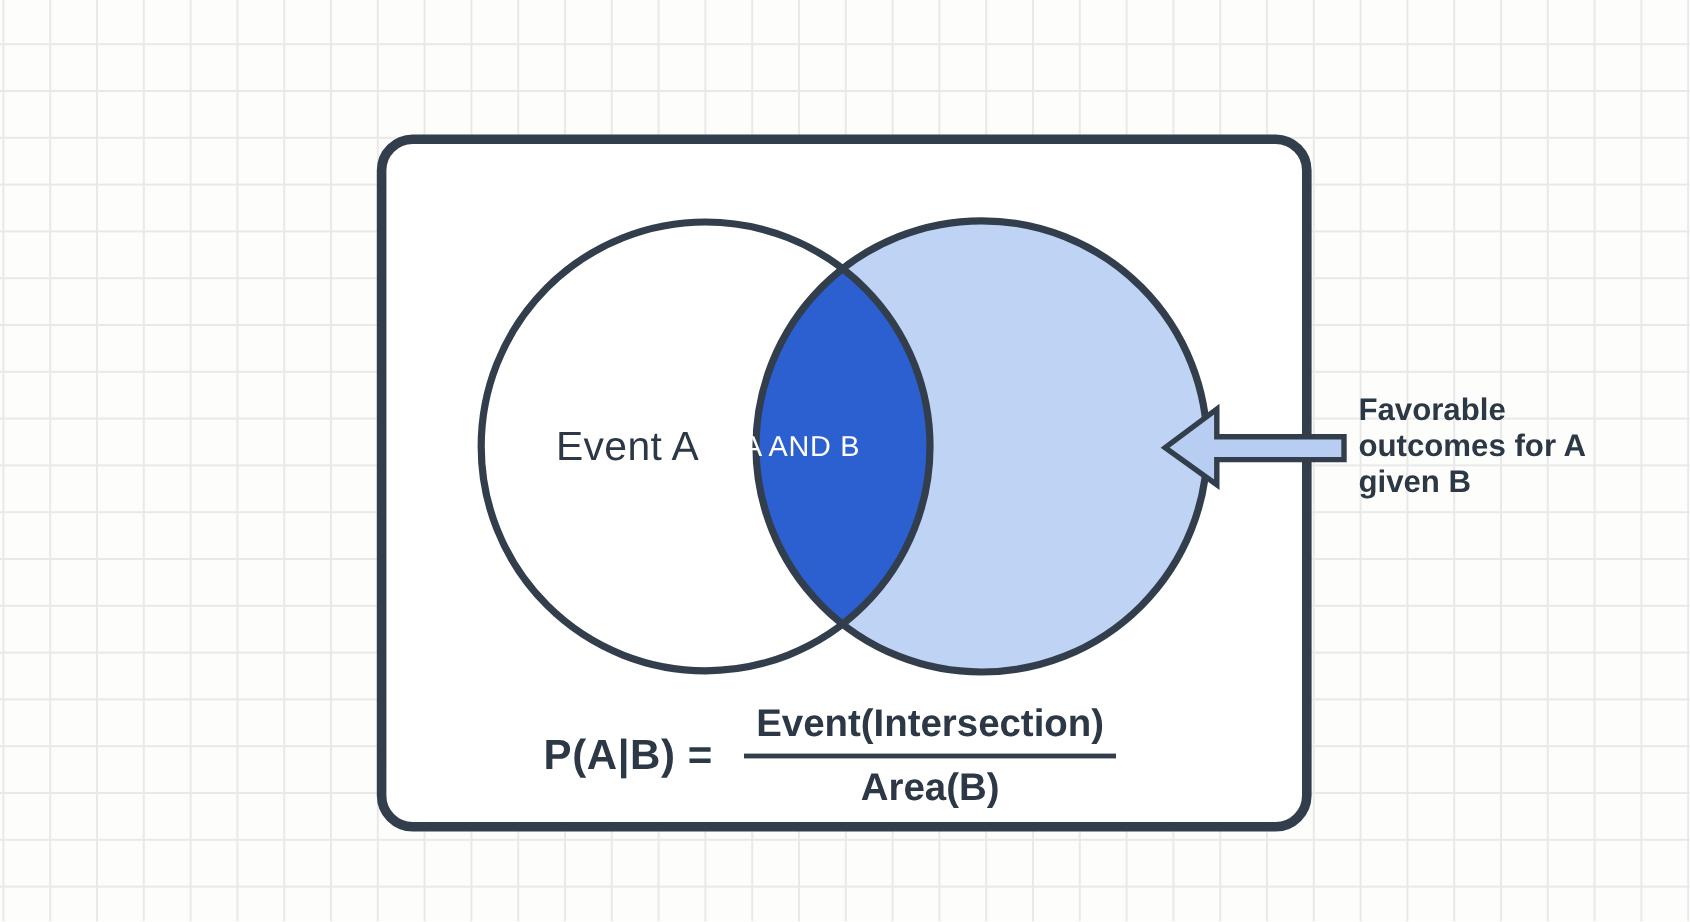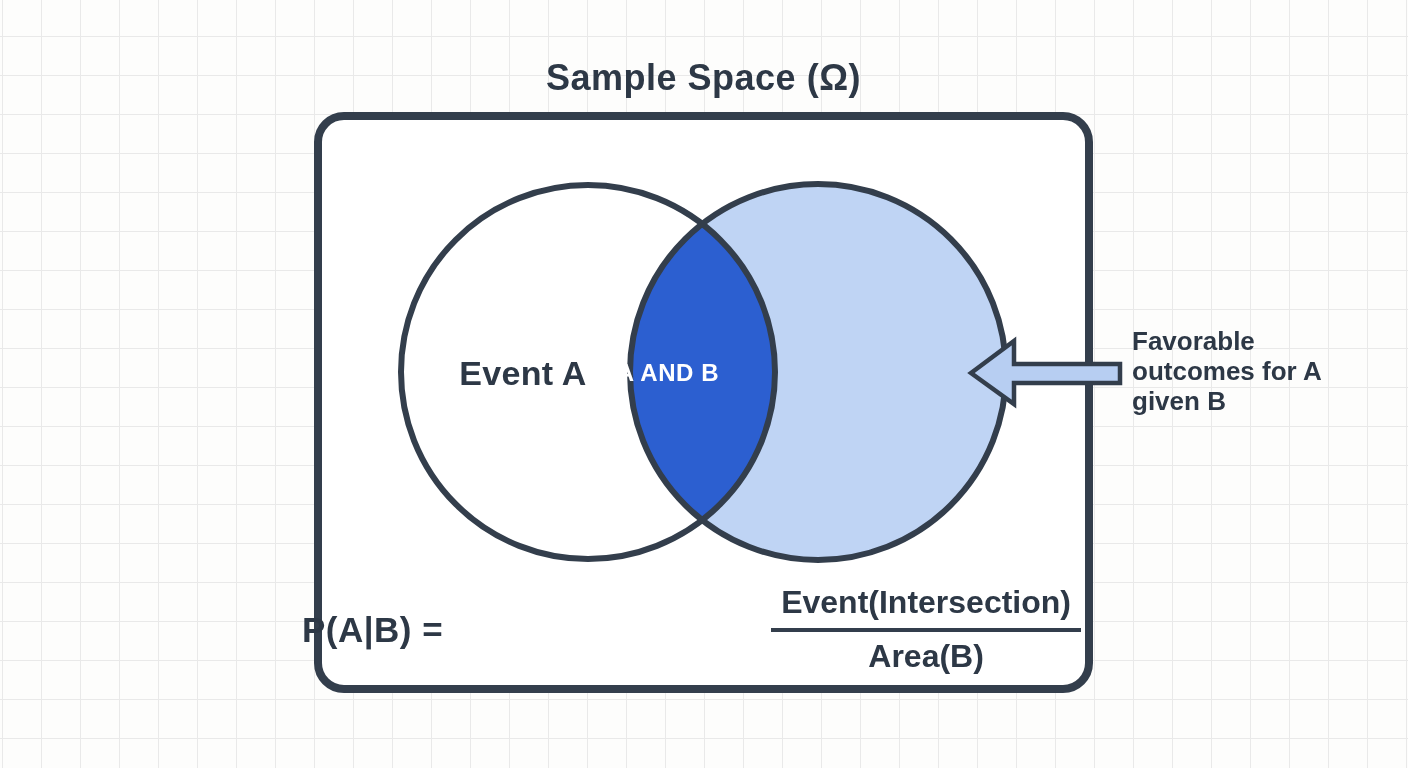--- a/index.html
+++ b/index.html
@@ -56,21 +56,21 @@
   .arrow-shape   {
     fill: var(--arrow-fill, #b7cef2);
     stroke: var(--outline, #333e4c);
     stroke-width: 4.5;
     stroke-linejoin: miter;
   }
 
   .region-label {
     position: absolute;
     transform: translate(-50%, -50%);
-    font-weight: 700;
+    font-weight: 400;
     white-space: nowrap;
     color: var(--label-text, #2d3846);
   }
   .event-label { font-size: 34px; letter-spacing: 0.3px; }
   .intersection-label {
     font-size: 24px;
     letter-spacing: 0.6px;
     color: var(--intersection-text, #ffffff);
   }
 
@@ -84,21 +84,21 @@
     font-weight: 700;
     color: var(--label-text, #2d3846);
   }
 
   .formula {
     position: absolute;
     left: 314px;
     top: 584px;
     width: 779px;
     display: flex;
-    justify-content: space-between;
+    justify-content: center;
     align-items: center;
     gap: 26px;
     transform: translateX(-12px);
     color: var(--label-text, #2d3846);
   }
   .formula-lhs { font-size: 35px; font-weight: 700; letter-spacing: 0.5px; }
   .fraction { text-align: center; }
   .numerator {
     font-size: 32px;
     font-weight: 700;
@@ -109,21 +109,20 @@
     font-size: 32px;
     font-weight: 700;
     padding-top: 6px;
   }
 </style>
 </head>
 <body>
 
 <div class="canvas">
 
-  <div class="title">Sample Space (Ω)</div>
 
   <div class="sample-space-box"></div>
 
   <svg class="venn" viewBox="0 0 1408 768" xmlns="http://www.w3.org/2000/svg">
 
     <circle class="fill-a" cx="588" cy="372" r="187"></circle>
     <circle class="fill-b" cx="818" cy="372" r="188"></circle>
     <path class="fill-lens" d="M 703 224.5 A 187 187 0 0 1 703 519.5 A 188 188 0 0 1 703 224.5 Z"></path>
 
     <circle class="circle-stroke" cx="588" cy="372" r="187"></circle>

